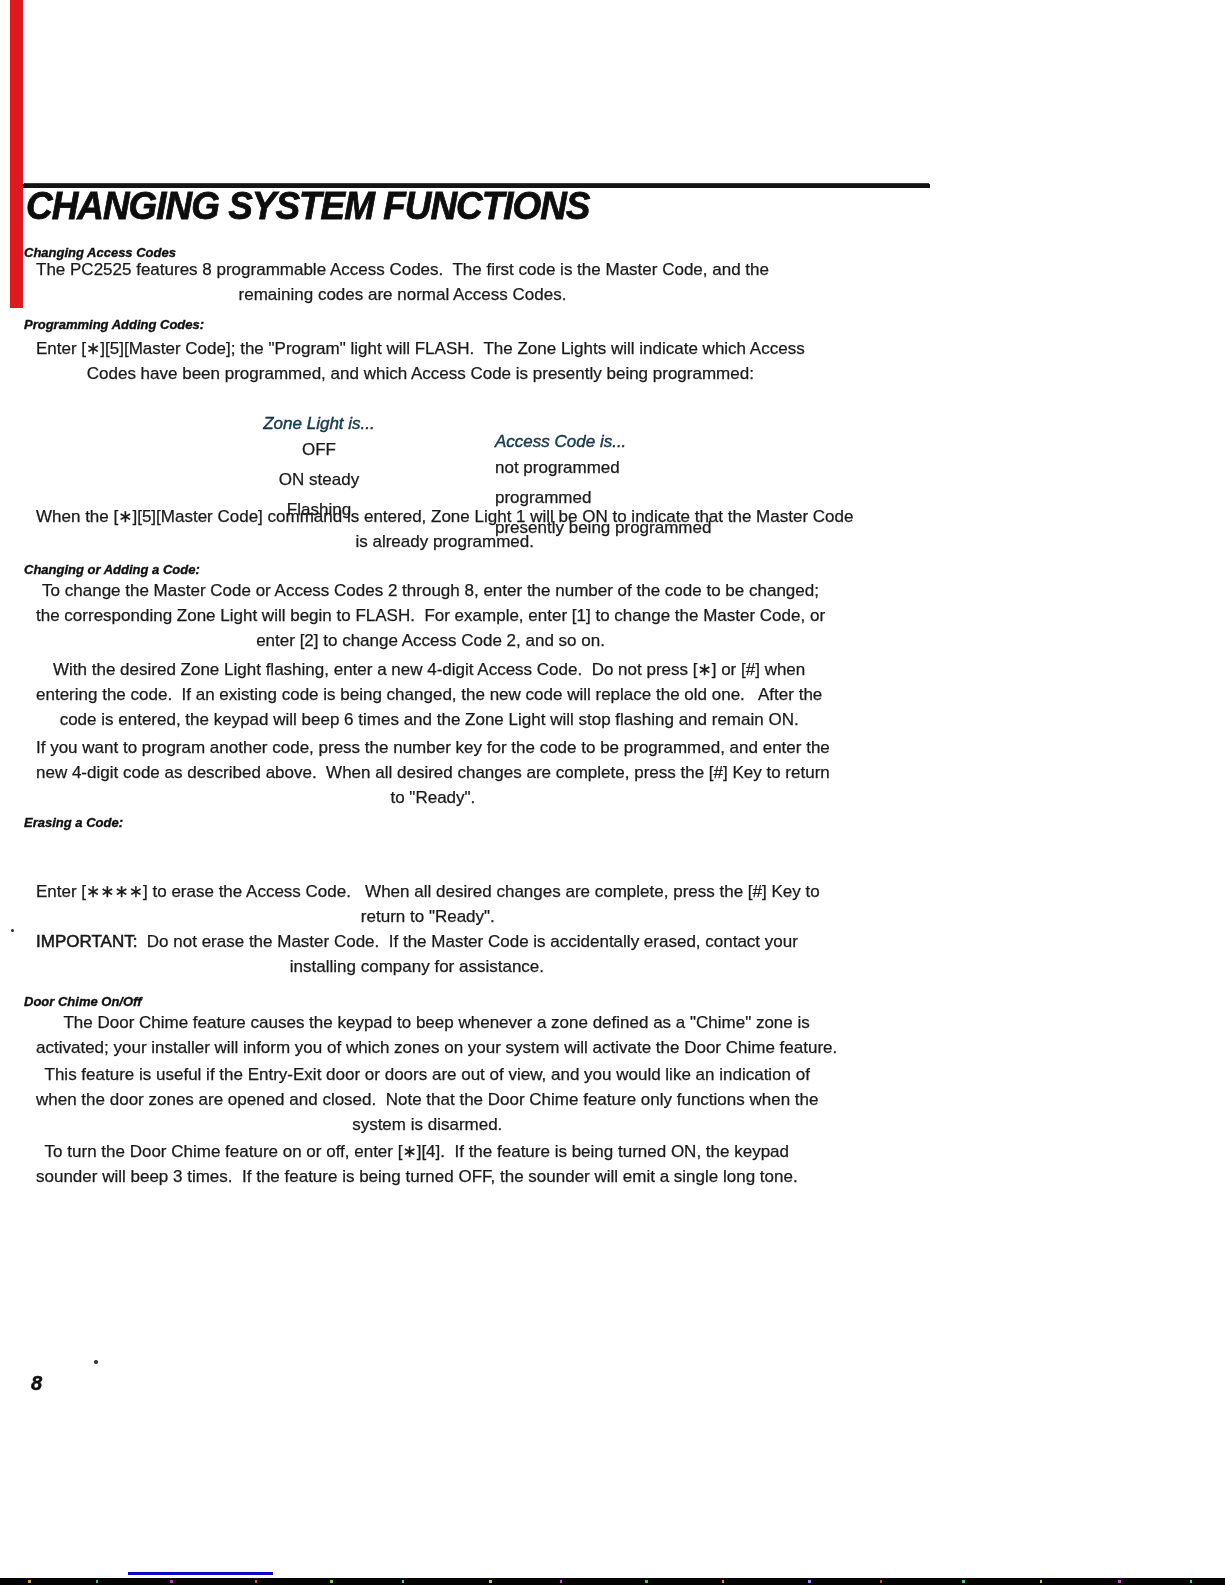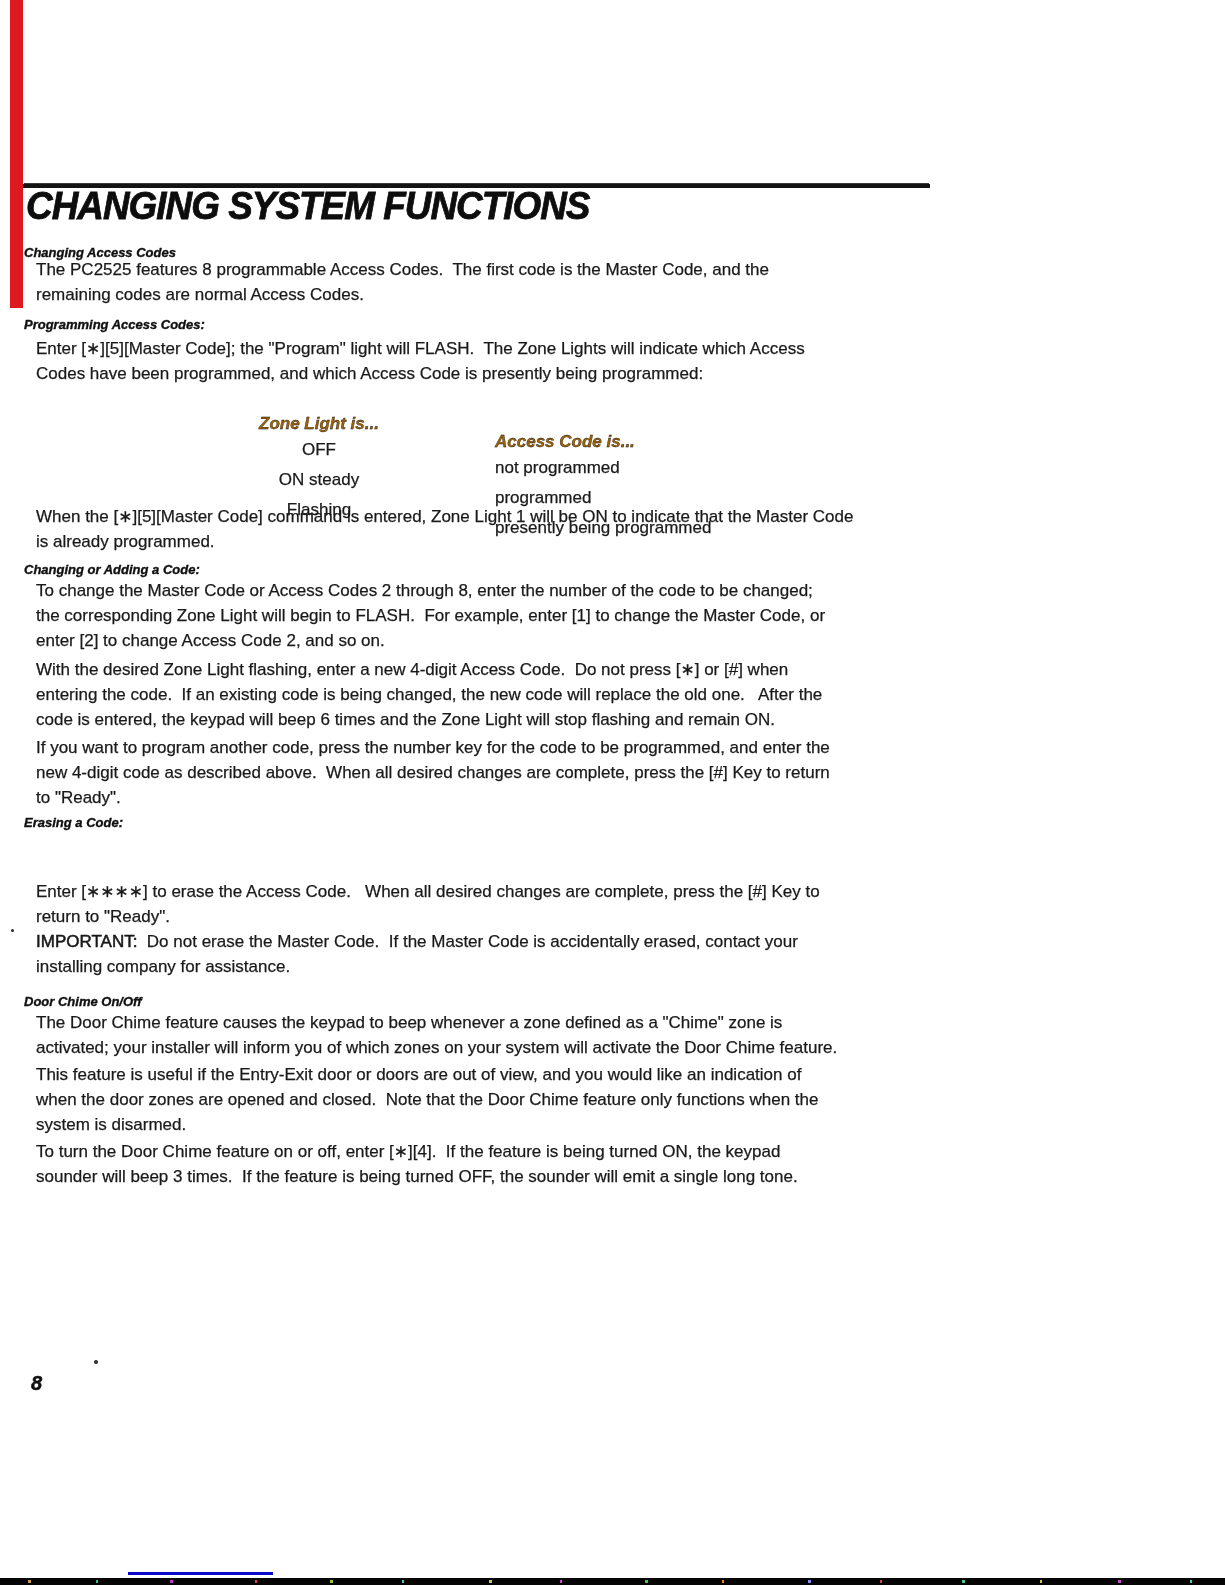--- a/index.html
+++ b/index.html
@@ -29,31 +29,31 @@
   .h2{
     left:24px;
     font-size:13px;line-height:22px;font-weight:700;font-style:italic;
     color:#101010;-webkit-text-stroke:.35px #101010;white-space:pre;
   }
   
   .body{
     left:36px;
     font-size:17px;line-height:25px;font-weight:400;
     color:#1a1a1a;-webkit-text-stroke:.25px #1a1a1a;
-    white-space:pre;margin:0;
+    white-space:pre;margin:0;text-align:center;
   }
   .imp b{font-weight:400;font-style:normal;-webkit-text-stroke:.5px #111;}
   
   .tbl-row{position:absolute;white-space:pre;}
   .tbl-col1{position:absolute;left:205px;width:228px;text-align:center;
     font-size:17px;line-height:25px;color:#1a1a1a;-webkit-text-stroke:.25px #1a1a1a;}
   .tbl-col2{position:absolute;left:495px;font-size:17px;line-height:25px;
     color:#1a1a1a;-webkit-text-stroke:.25px #1a1a1a;}
   .tbl-head .tbl-col1,.tbl-head .tbl-col2{
-    font-weight:700;font-style:italic;-webkit-text-stroke:.35px #101010;color:#a16207;}
+    font-weight:400;font-style:italic;-webkit-text-stroke:.35px #101010;color:#0c4a6e;}
   
   .page-num{
     left:31px;top:1372px;font-size:20px;line-height:22px;
     font-weight:700;font-style:italic;color:#101010;-webkit-text-stroke:.5px #101010;
   }
   
   .speck{position:absolute;background:#2a2a2a;border-radius:50%;}
   #speck1{left:94px;top:1360px;width:4px;height:4px;}
   #speck2{left:11px;top:929px;width:3px;height:3px;}
   
@@ -69,21 +69,21 @@
   <div class="abs" id="red-bar"></div>
 
   <div class="abs" id="title-rule"></div>
 
   <div class="abs page-title">CHANGING SYSTEM FUNCTIONS</div>
 
   <div class="abs h2" style="top:242px">Changing Access Codes</div>
   <p class="abs body" style="top:257px">The PC2525 features 8 programmable Access Codes.  The first code is the Master Code, and the
 remaining codes are normal Access Codes.</p>
 
-  <div class="abs h2" style="top:314px">Programming Access Codes:</div>
+  <div class="abs h2" style="top:314px">Programming Adding Codes:</div>
   <p class="abs body" style="top:336px">Enter [∗][5][Master Code]; the "Program" light will FLASH.  The Zone Lights will indicate which Access
 Codes have been programmed, and which Access Code is presently being programmed:</p>
 
   <div>
     <div class="tbl-row tbl-head" style="top:393px">
       <span class="tbl-col1">Zone Light is...</span>
       <span class="tbl-col2">Access Code is...</span>
     </div>
     <div class="tbl-row" style="top:419px">
       <span class="tbl-col1">OFF</span>

